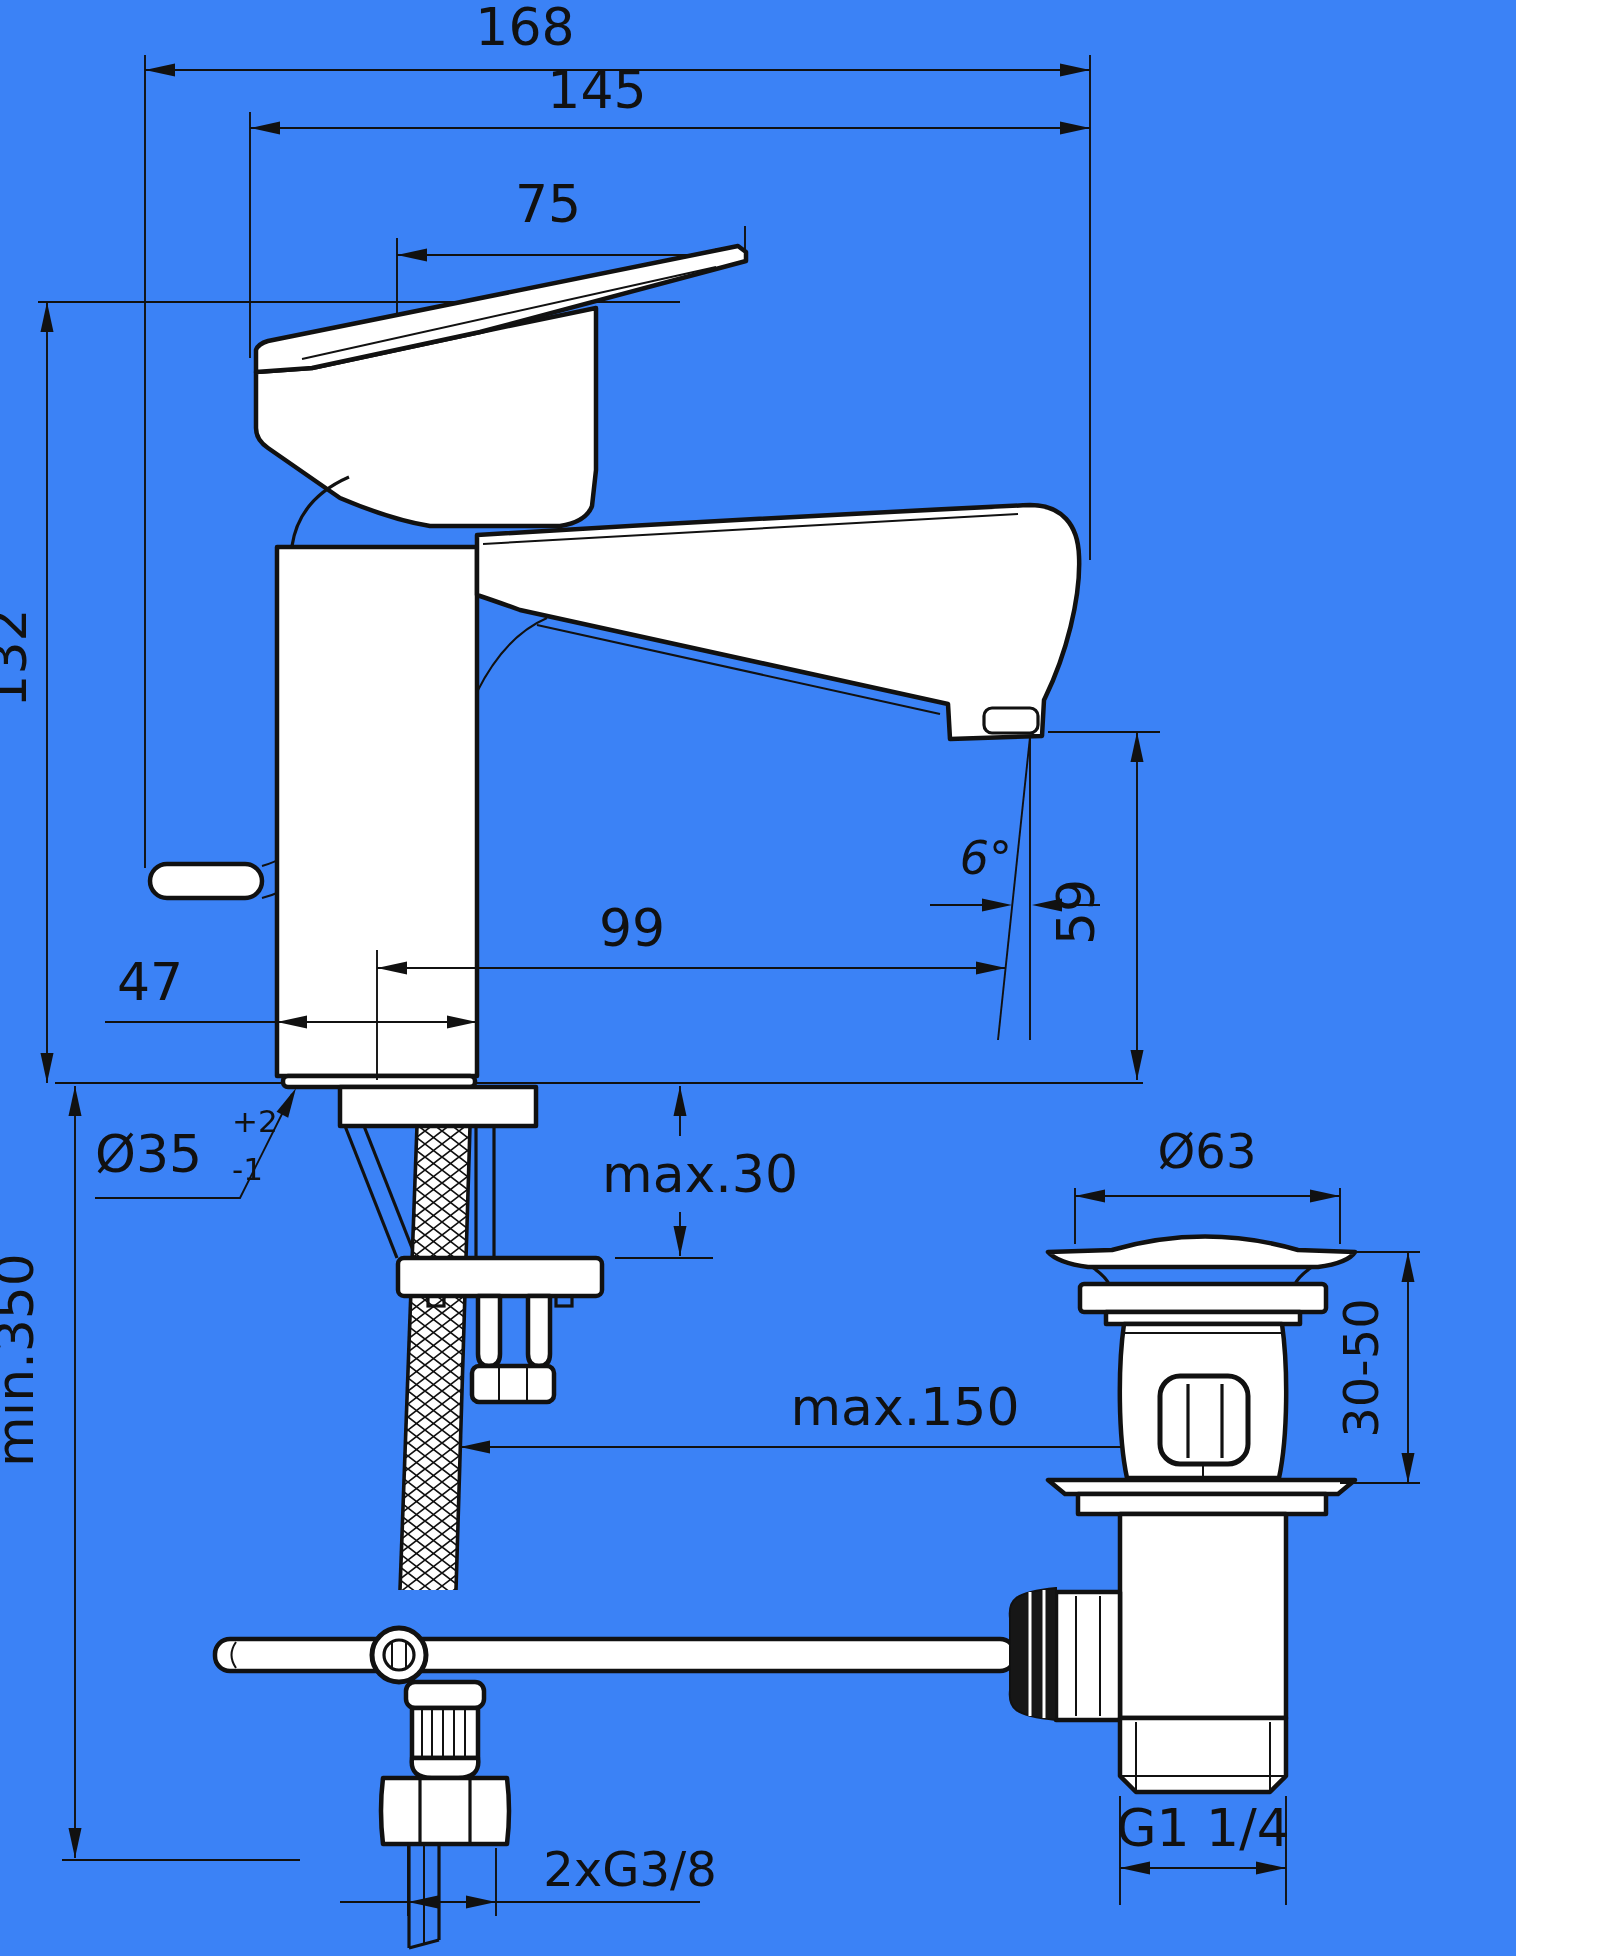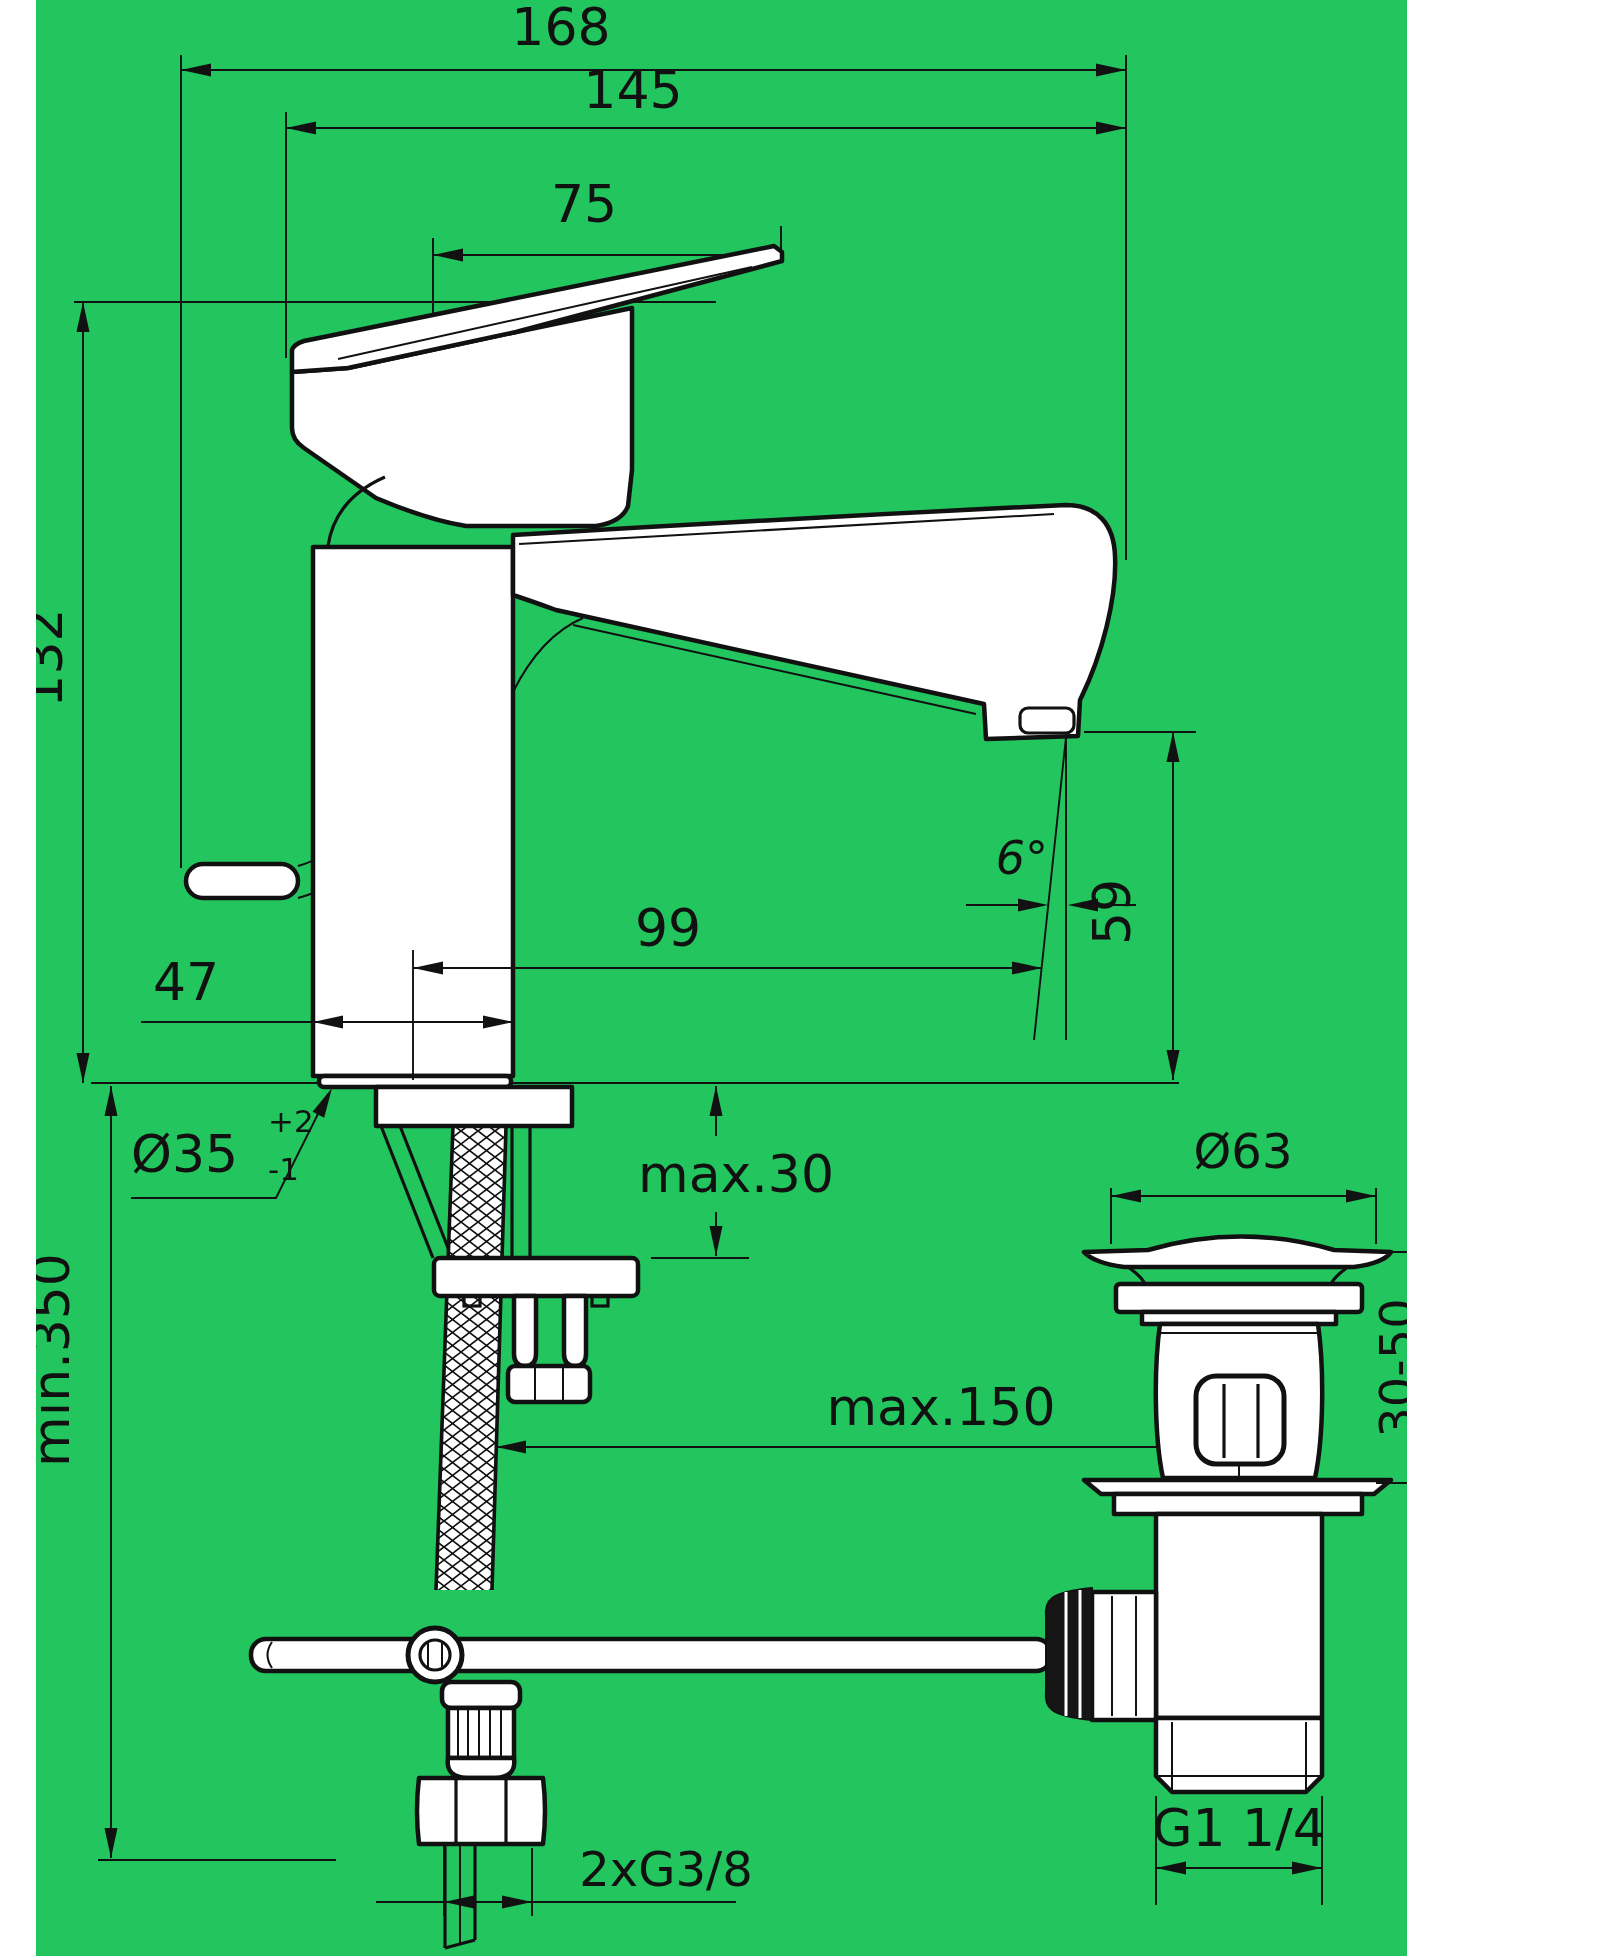--- a/index.html
+++ b/index.html
@@ -1,16 +1,16 @@
 <!DOCTYPE html>
 <html><head>
 <meta charset="utf-8">
 <style>
   html,body{margin:0;padding:0;background:#ffffff;}
-  .page{width:1371px;height:1956px;position:relative;background:#22c55e;overflow:hidden;margin-left:36px;}
+  .page{width:1516px;height:1956px;position:relative;background:#3b82f6;overflow:hidden;}
   svg{display:block;}
   text{font-family:"DejaVu Sans","Liberation Sans",sans-serif;fill:#111;}
   .dim{font-size:52px;}
   .dim-md{font-size:48px;}
   .dim-it{font-size:46px;font-style:italic;}
   .sup{font-size:31px;}
   .outline{fill:#ffffff;stroke:#111;stroke-width:4.5;stroke-linejoin:round;}
   .outline-h{fill:#ffffff;stroke:#111;stroke-width:5;stroke-linejoin:round;}
   .thin{fill:none;stroke:#111;stroke-width:2;}
   .med{fill:none;stroke:#111;stroke-width:3.2;}

